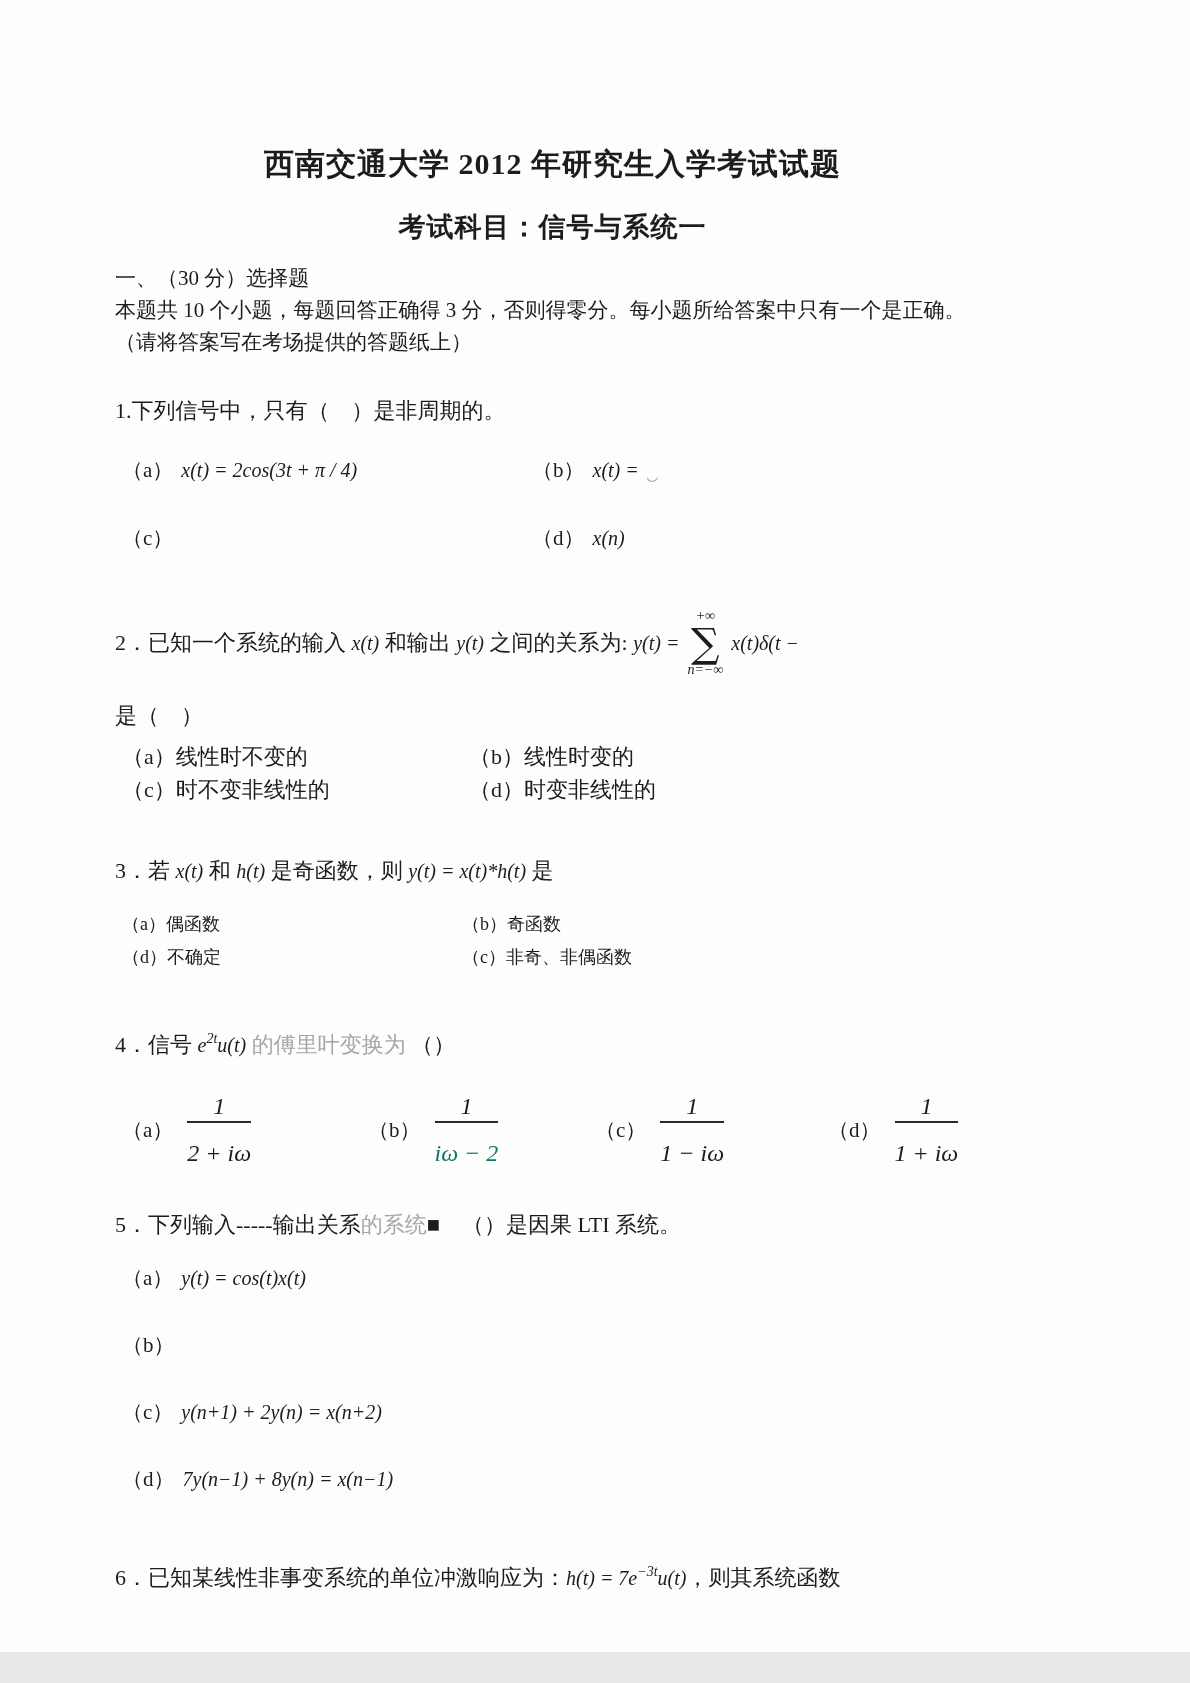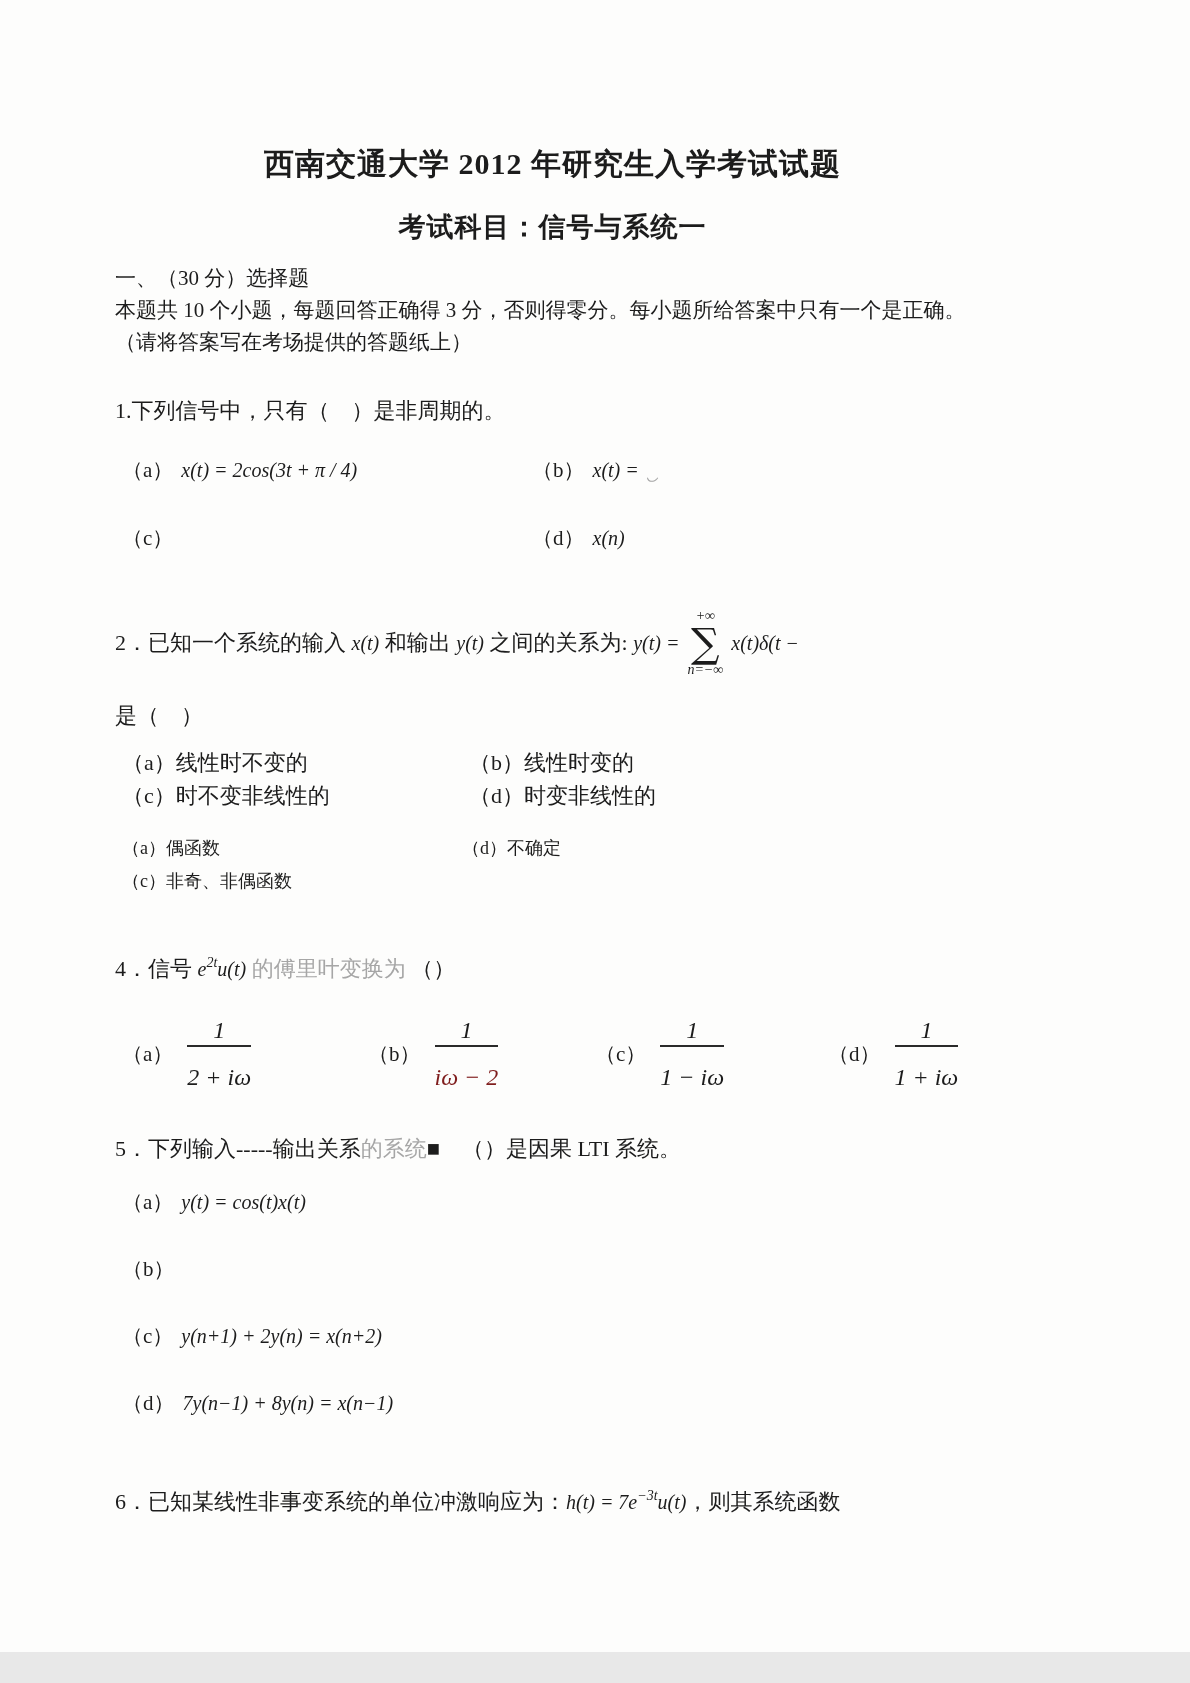--- a/index.html
+++ b/index.html
@@ -31,21 +31,21 @@
   .stem { font-size:22px; line-height:34px; }
   .seg-m, .math { font-family:"Liberation Serif", serif; font-style:italic; font-size:20px; }
   .seg-sup { font-family:"Liberation Serif", serif; font-style:italic; font-size:14px; vertical-align:9px; }
   .seg-f, .faded { color:#a6a6a6; }
   .opt-label { font-size:21px; }
   
   .opt-grid { display:grid; }
   .opt { display:flex; align-items:baseline; gap:8px; padding-left:7px; }
   .g1 { margin-top:22px; grid-template-columns:410px auto; row-gap:28px; }
   .g1 .opt { line-height:40px; }
-  .g2 { margin-top:14px; grid-template-columns:347px auto; }
+  .g2 { margin-top:8px; grid-template-columns:347px auto; }
   .g2 .opt { line-height:33px; font-size:22px; }
   .g3 { margin-top:20px; grid-template-columns:340px auto; }
   .g3 .opt { line-height:33px; font-size:18px; }
   
   .q2-line { margin-top:44px; min-height:82px; display:flex; align-items:center; }
   .bigop { display:inline-flex; flex-direction:column; align-items:center; line-height:1; margin:0 8px; }
   .lim-top, .lim-bot { font-size:14px; font-style:italic; font-family:"Liberation Serif", serif; }
   .sigma { font-size:40px; line-height:40px; font-family:"DejaVu Serif", serif; }
   .q2-stem2 { margin-top:16px; font-size:22px; line-height:32px; }
   
@@ -116,22 +116,24 @@
     <div class="q2-stem2">是（　）</div>
     <div class="opt-grid g2">
       <div class="opt">（a）线性时不变的</div>
       <div class="opt">（b）线性时变的</div>
       <div class="opt">（c）时不变非线性的</div>
       <div class="opt">（d）时变非线性的</div>
     </div>
   </div>
 
   <div>
+    <div class="stem mt48"><span class="seg-c">3．若 </span><span class="seg-m">x(t)</span><span class="seg-c"> 和 </span><span class="seg-m">h(t)</span><span class="seg-c"> 是奇函数，则 </span><span class="seg-m">y(t) = x(t)*h(t)</span><span class="seg-c"> 是</span></div>
     <div class="opt-grid g3">
       <div class="opt">（a）偶函数</div>
+      <div class="opt">（b）奇函数</div>
       <div class="opt">（d）不确定</div>
       <div class="opt">（c）非奇、非偶函数</div>
     </div>
   </div>
 
   <div>
     <div class="stem mt48"><span class="seg-c">4．信号 </span><span class="seg-m">e</span><span class="seg-sup">2t</span><span class="seg-m">u(t)</span><span class="seg-f"> 的傅里叶变换为 </span><span class="seg-c">（）</span></div>
     <div class="frac-row">
       <div class="frac-opt">
         <span class="opt-label">（a）</span>
@@ -139,21 +141,21 @@
           <span class="num">1</span>
           <span class="bar"></span>
           <span class="den">2 + iω</span>
         </span>
       </div>
       <div class="frac-opt">
         <span class="opt-label">（b）</span>
         <span class="frac">
           <span class="num">1</span>
           <span class="bar"></span>
-          <span class="den faded" style="color:#7f1d1d;">iω − 2</span>
+          <span class="den faded" style="color:#0f766e;">iω − 2</span>
         </span>
       </div>
       <div class="frac-opt">
         <span class="opt-label">（c）</span>
         <span class="frac">
           <span class="num">1</span>
           <span class="bar"></span>
           <span class="den">1 − iω</span>
         </span>
       </div>

